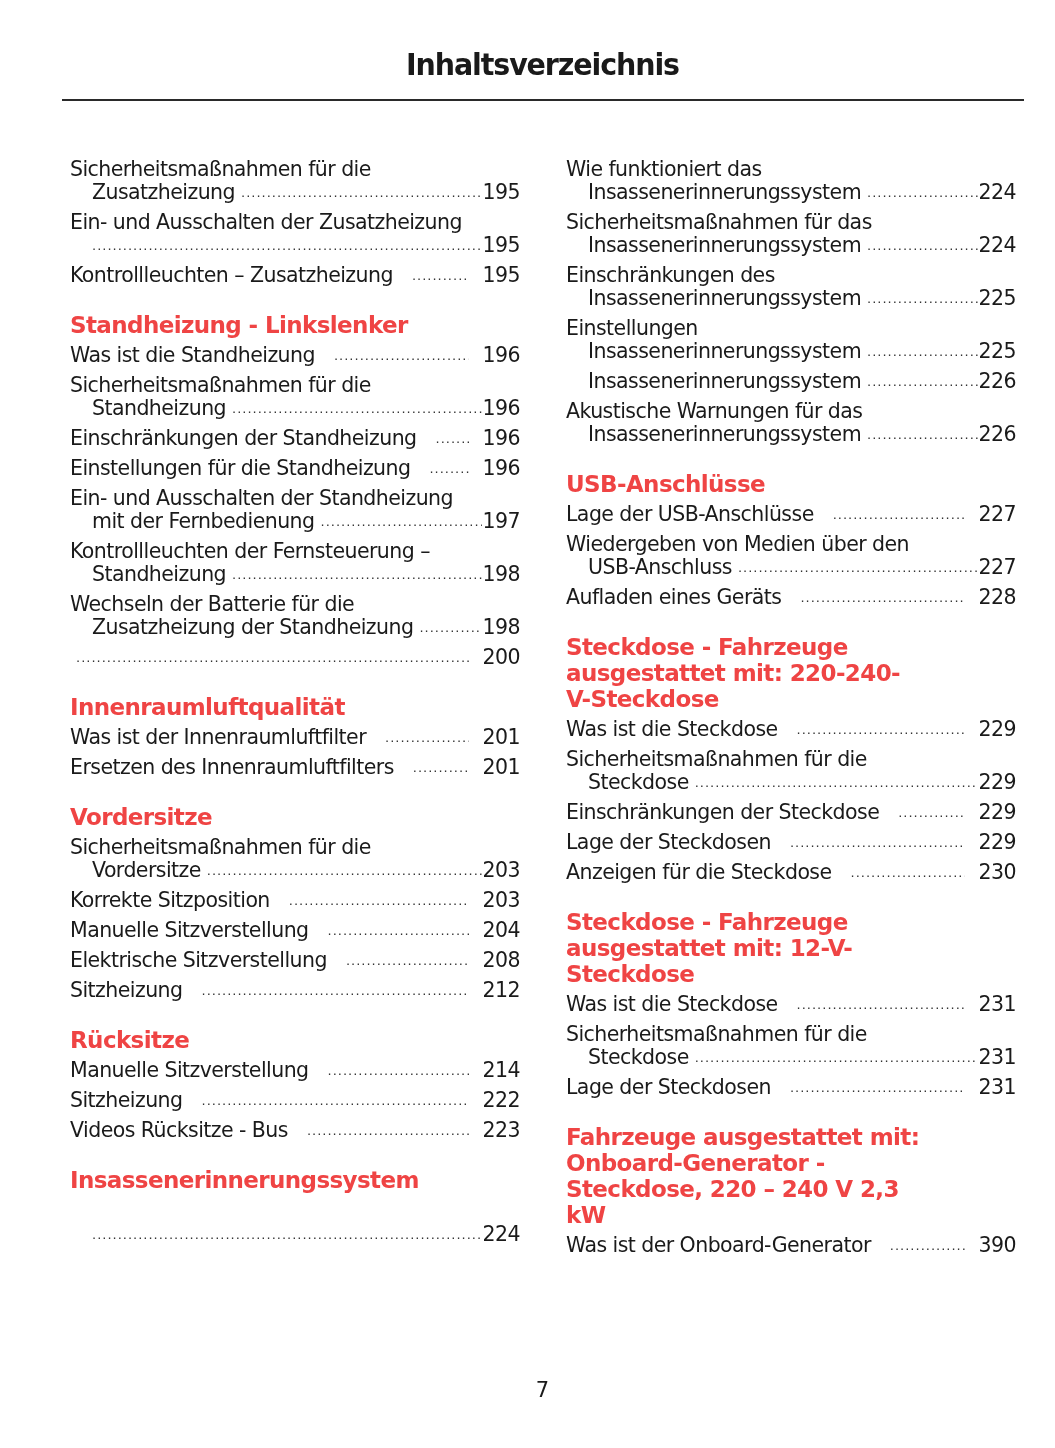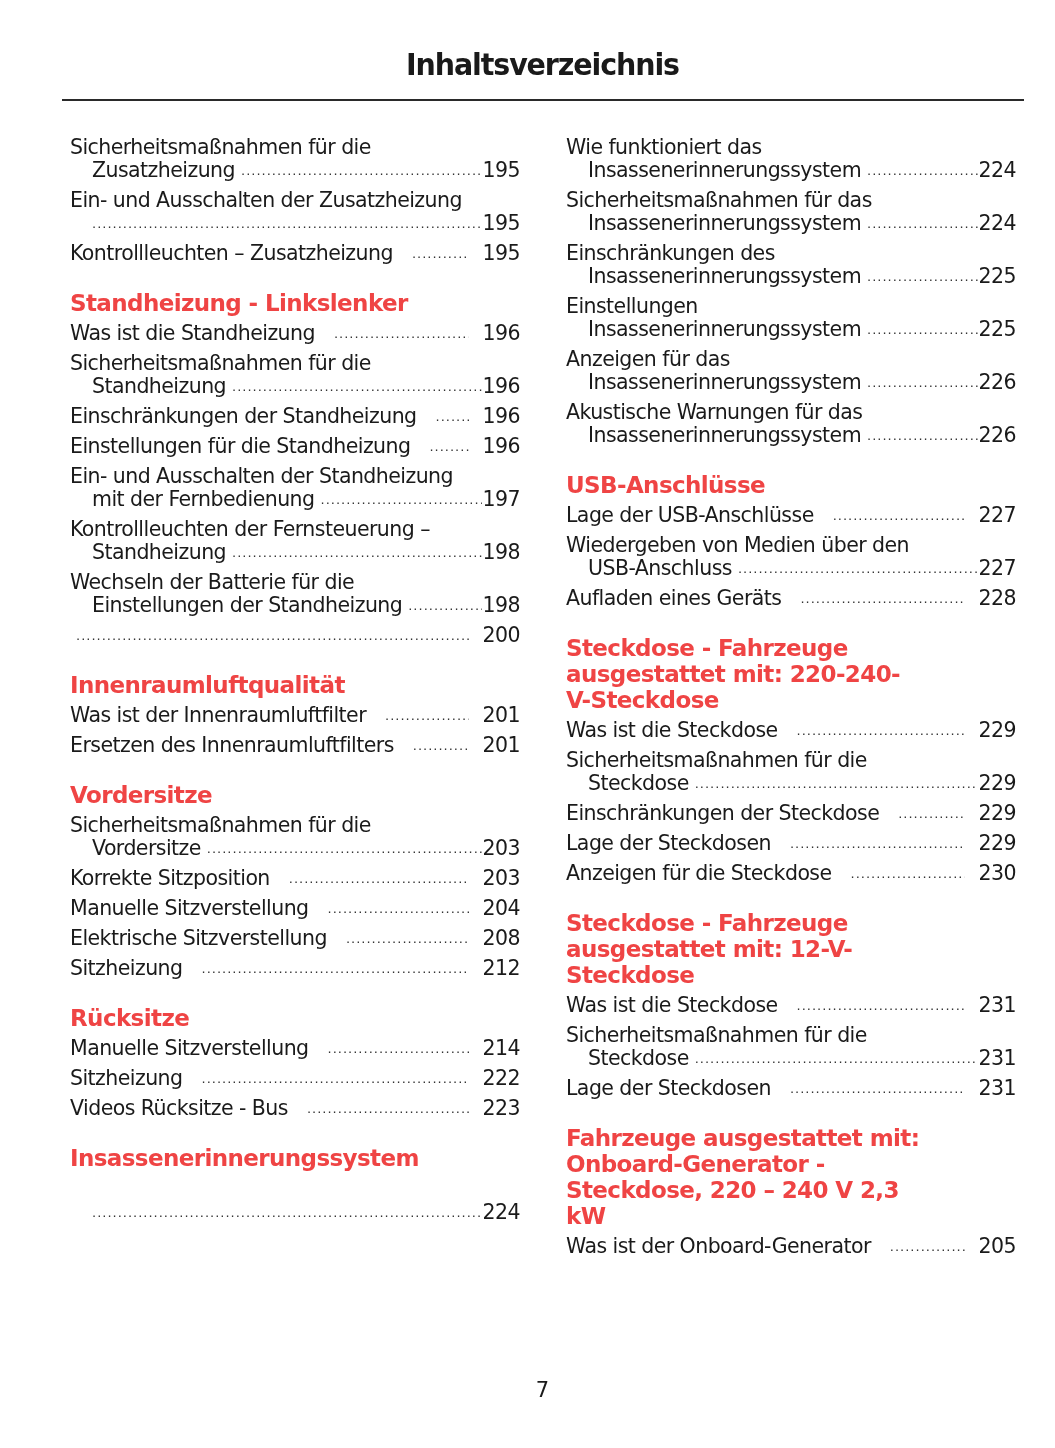--- a/index.html
+++ b/index.html
@@ -2,21 +2,21 @@
 <html><head>
 <meta charset="utf-8">
 <style>
   html, body { margin: 0; padding: 0; background: #ffffff; }
   body { width: 1055px; height: 1448px; position: relative; overflow: hidden;
          font-family: "DejaVu Sans", sans-serif; color: #1a1a1a; }
   .page-title { position: absolute; left: 0; width: 1085px; top: 46px; text-align: center;
          font-family: "DejaVu Sans", sans-serif; font-weight: bold; font-size: 31px;
          letter-spacing: -1.2px; transform: scaleX(0.92); transform-origin: center; color: #1a1a1a; }
   .title-rule { position: absolute; left: 62px; width: 962px; top: 99px; height: 2px; background: #2a2a2a; }
-  .column { position: absolute; top: 136px; width: 450px; }
+  .column { position: absolute; top: 158px; width: 450px; }
   .col-left { left: 70px; }
   .col-right { left: 566px; }
   .section { margin: 0; }
   .heading { font-weight: bold; font-size: 23px; letter-spacing: -0.6px; line-height: 26px;
              padding-left: 27px; text-indent: -27px; margin: 0 0 6px 0; color: #ef4444; }
   .entry { font-size: 20.5px; letter-spacing: -0.55px; line-height: 23px;
            margin-bottom: 7px; position: relative; }
   .entry .first-line { display: block; white-space: nowrap; }
   .entry .last-line { display: flex; align-items: flex-start; padding-left: 22px; white-space: nowrap; }
   .entry.single .last-line { padding-left: 0; gap: 13px; }
@@ -104,21 +104,21 @@
         <span class="first-line">Kontrollleuchten der Fernsteuerung –</span>
         <span class="last-line">
           <span>Standheizung</span>
           <span class="dots"></span>
           <span class="page">198</span>
         </span>
       </div>
     <div class="entry">
         <span class="first-line">Wechseln der Batterie für die</span>
         <span class="last-line">
-          <span>Einstellungen der Standheizung</span>
+          <span>Zusatzheizung der Standheizung</span>
           <span class="dots"></span>
           <span class="page">198</span>
         </span>
       </div>
     <div class="entry single">
         <span class="last-line">
           <span class="dots"></span>
           <span class="page">200</span>
         </span>
       </div>
@@ -249,21 +249,20 @@
     </div>
   <div class="entry">
       <span class="first-line">Einstellungen</span>
       <span class="last-line">
         <span>Insassenerinnerungssystem</span>
         <span class="dots"></span>
         <span class="page">225</span>
       </span>
     </div>
   <div class="entry">
-      <span class="first-line">Anzeigen für das</span>
       <span class="last-line">
         <span>Insassenerinnerungssystem</span>
         <span class="dots"></span>
         <span class="page">226</span>
       </span>
     </div>
   <div class="entry">
       <span class="first-line">Akustische Warnungen für das</span>
       <span class="last-line">
         <span>Insassenerinnerungssystem</span>
@@ -380,19 +379,19 @@
     <div class="heading">
       <div>Fahrzeuge ausgestattet mit:</div>
       <div>Onboard-Generator -</div>
       <div>Steckdose, 220 – 240 V 2,3</div>
       <div>kW</div>
     </div>
     <div class="entry single">
         <span class="last-line">
           <span>Was ist der Onboard-Generator</span>
           <span class="dots"></span>
-          <span class="page">205</span>
+          <span class="page">390</span>
         </span>
       </div>
   </div>
 </div>
 
 <div class="page-number">7</div>
 
 </body></html>

